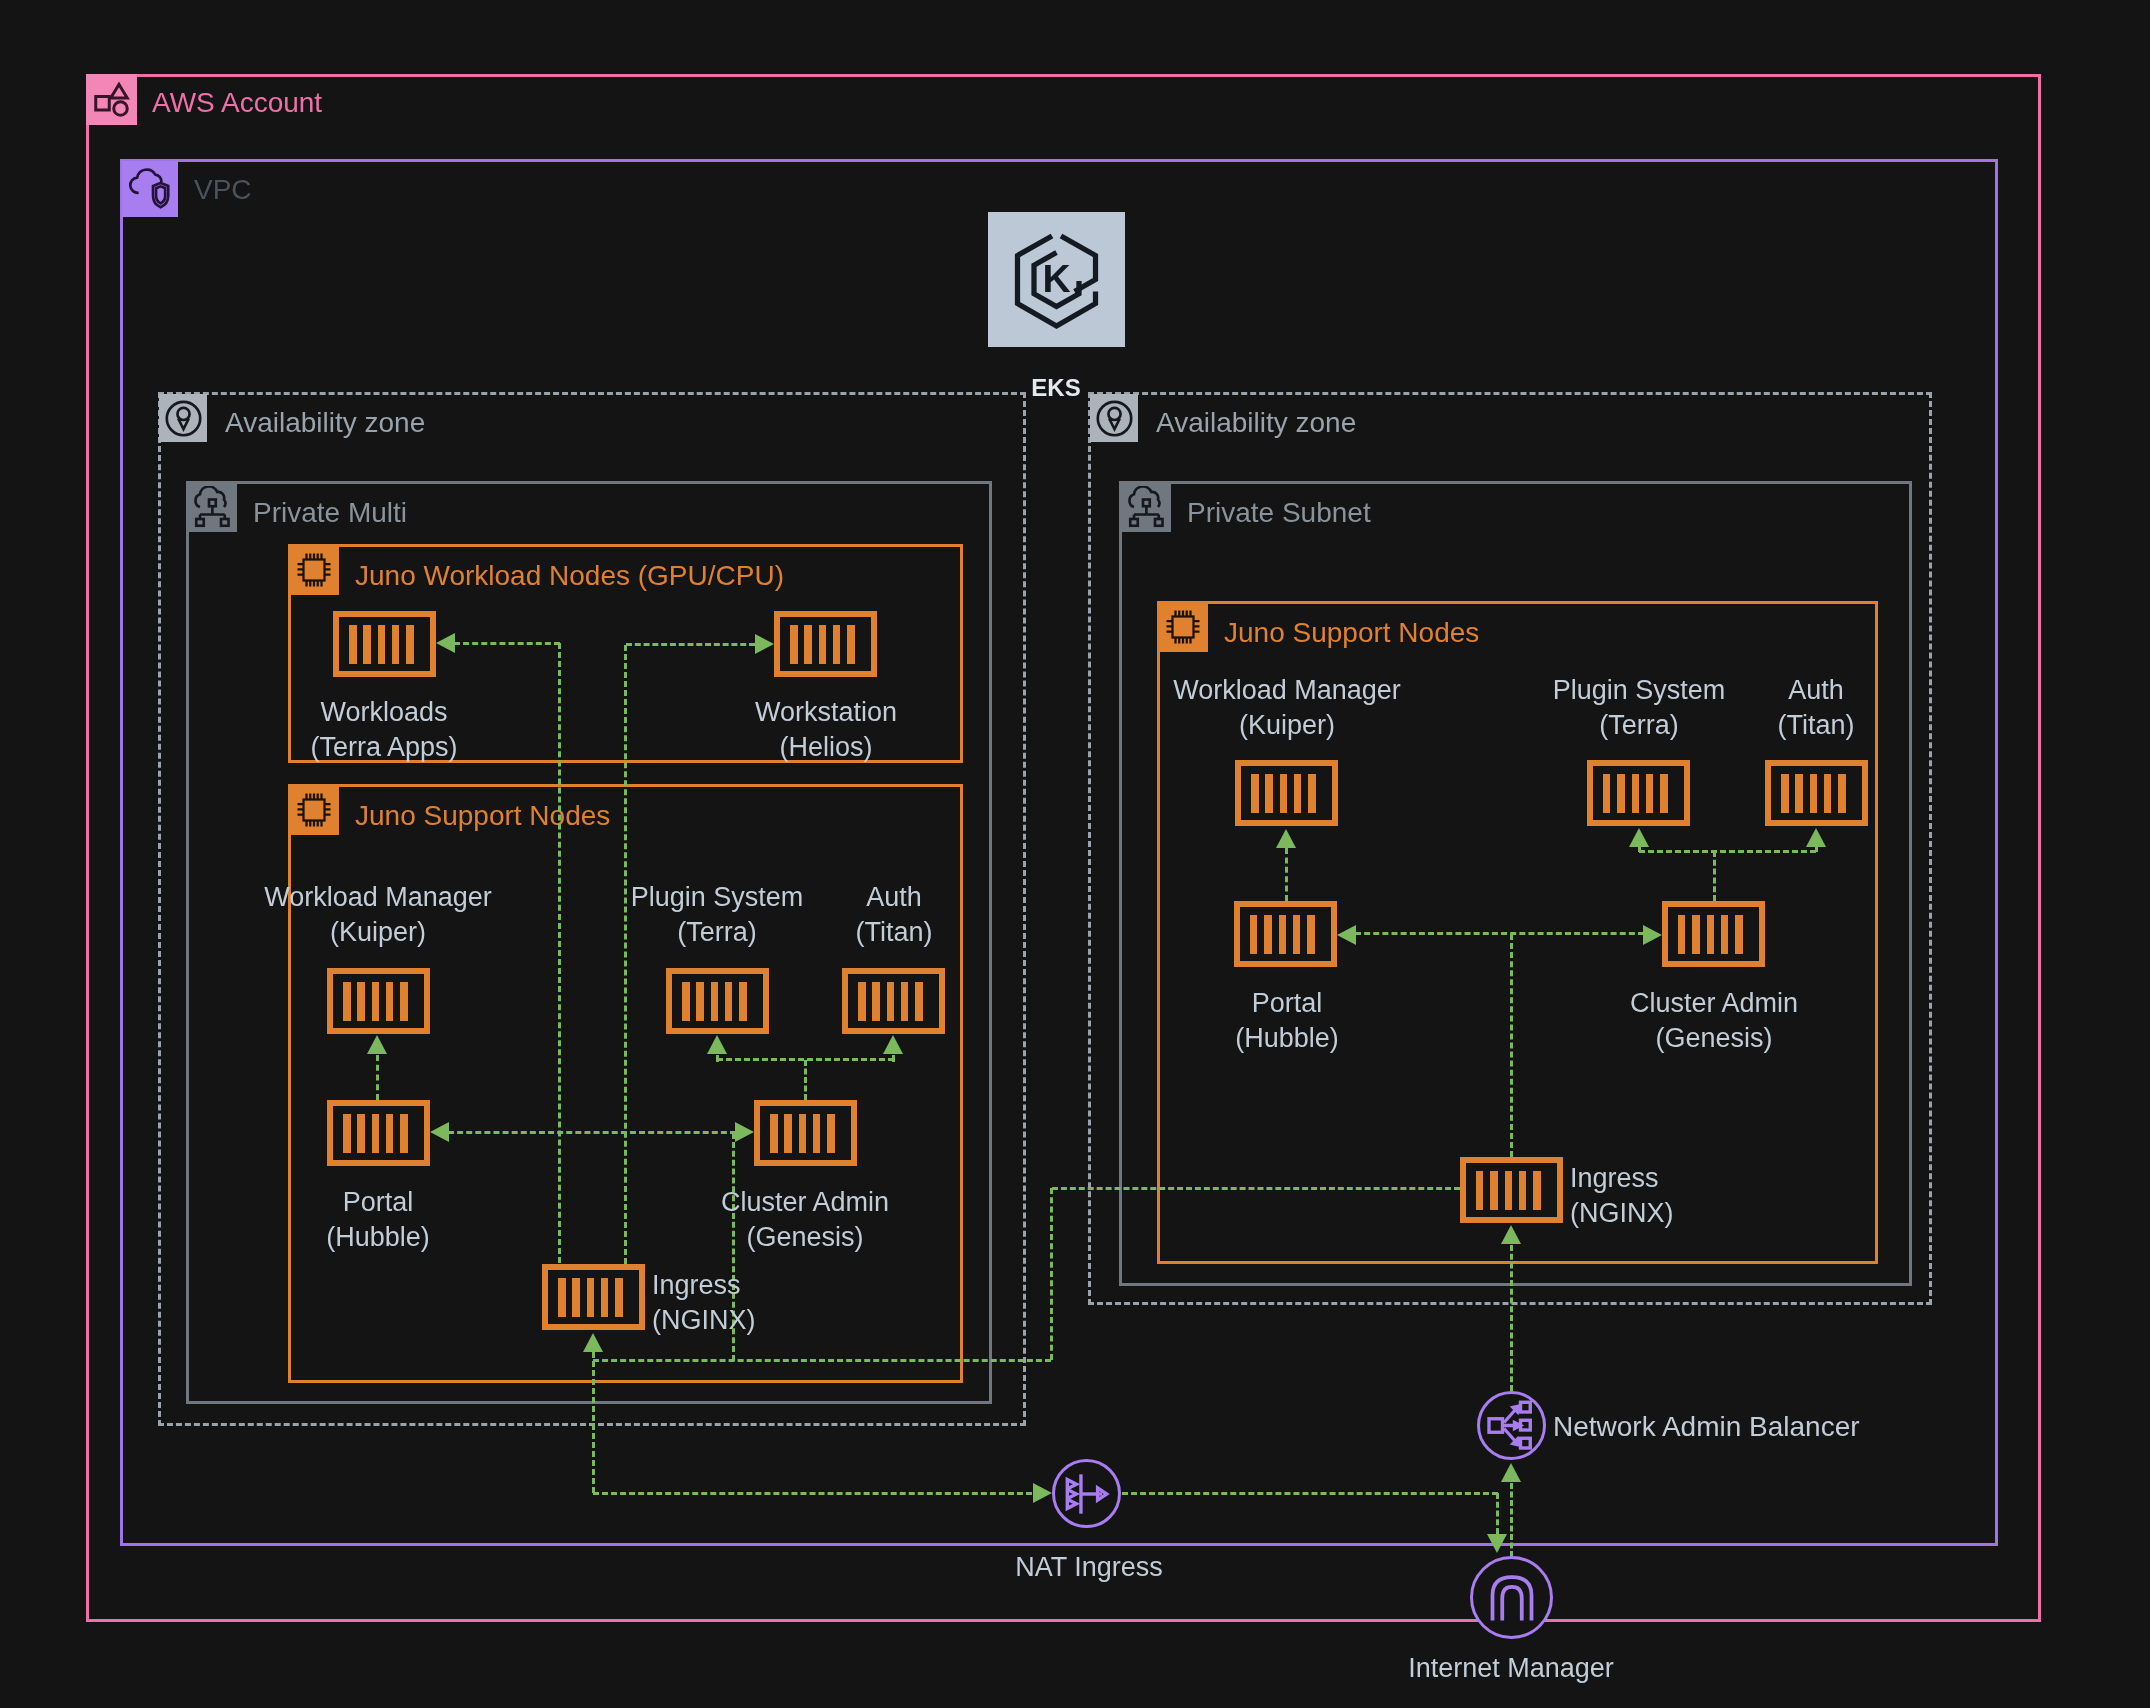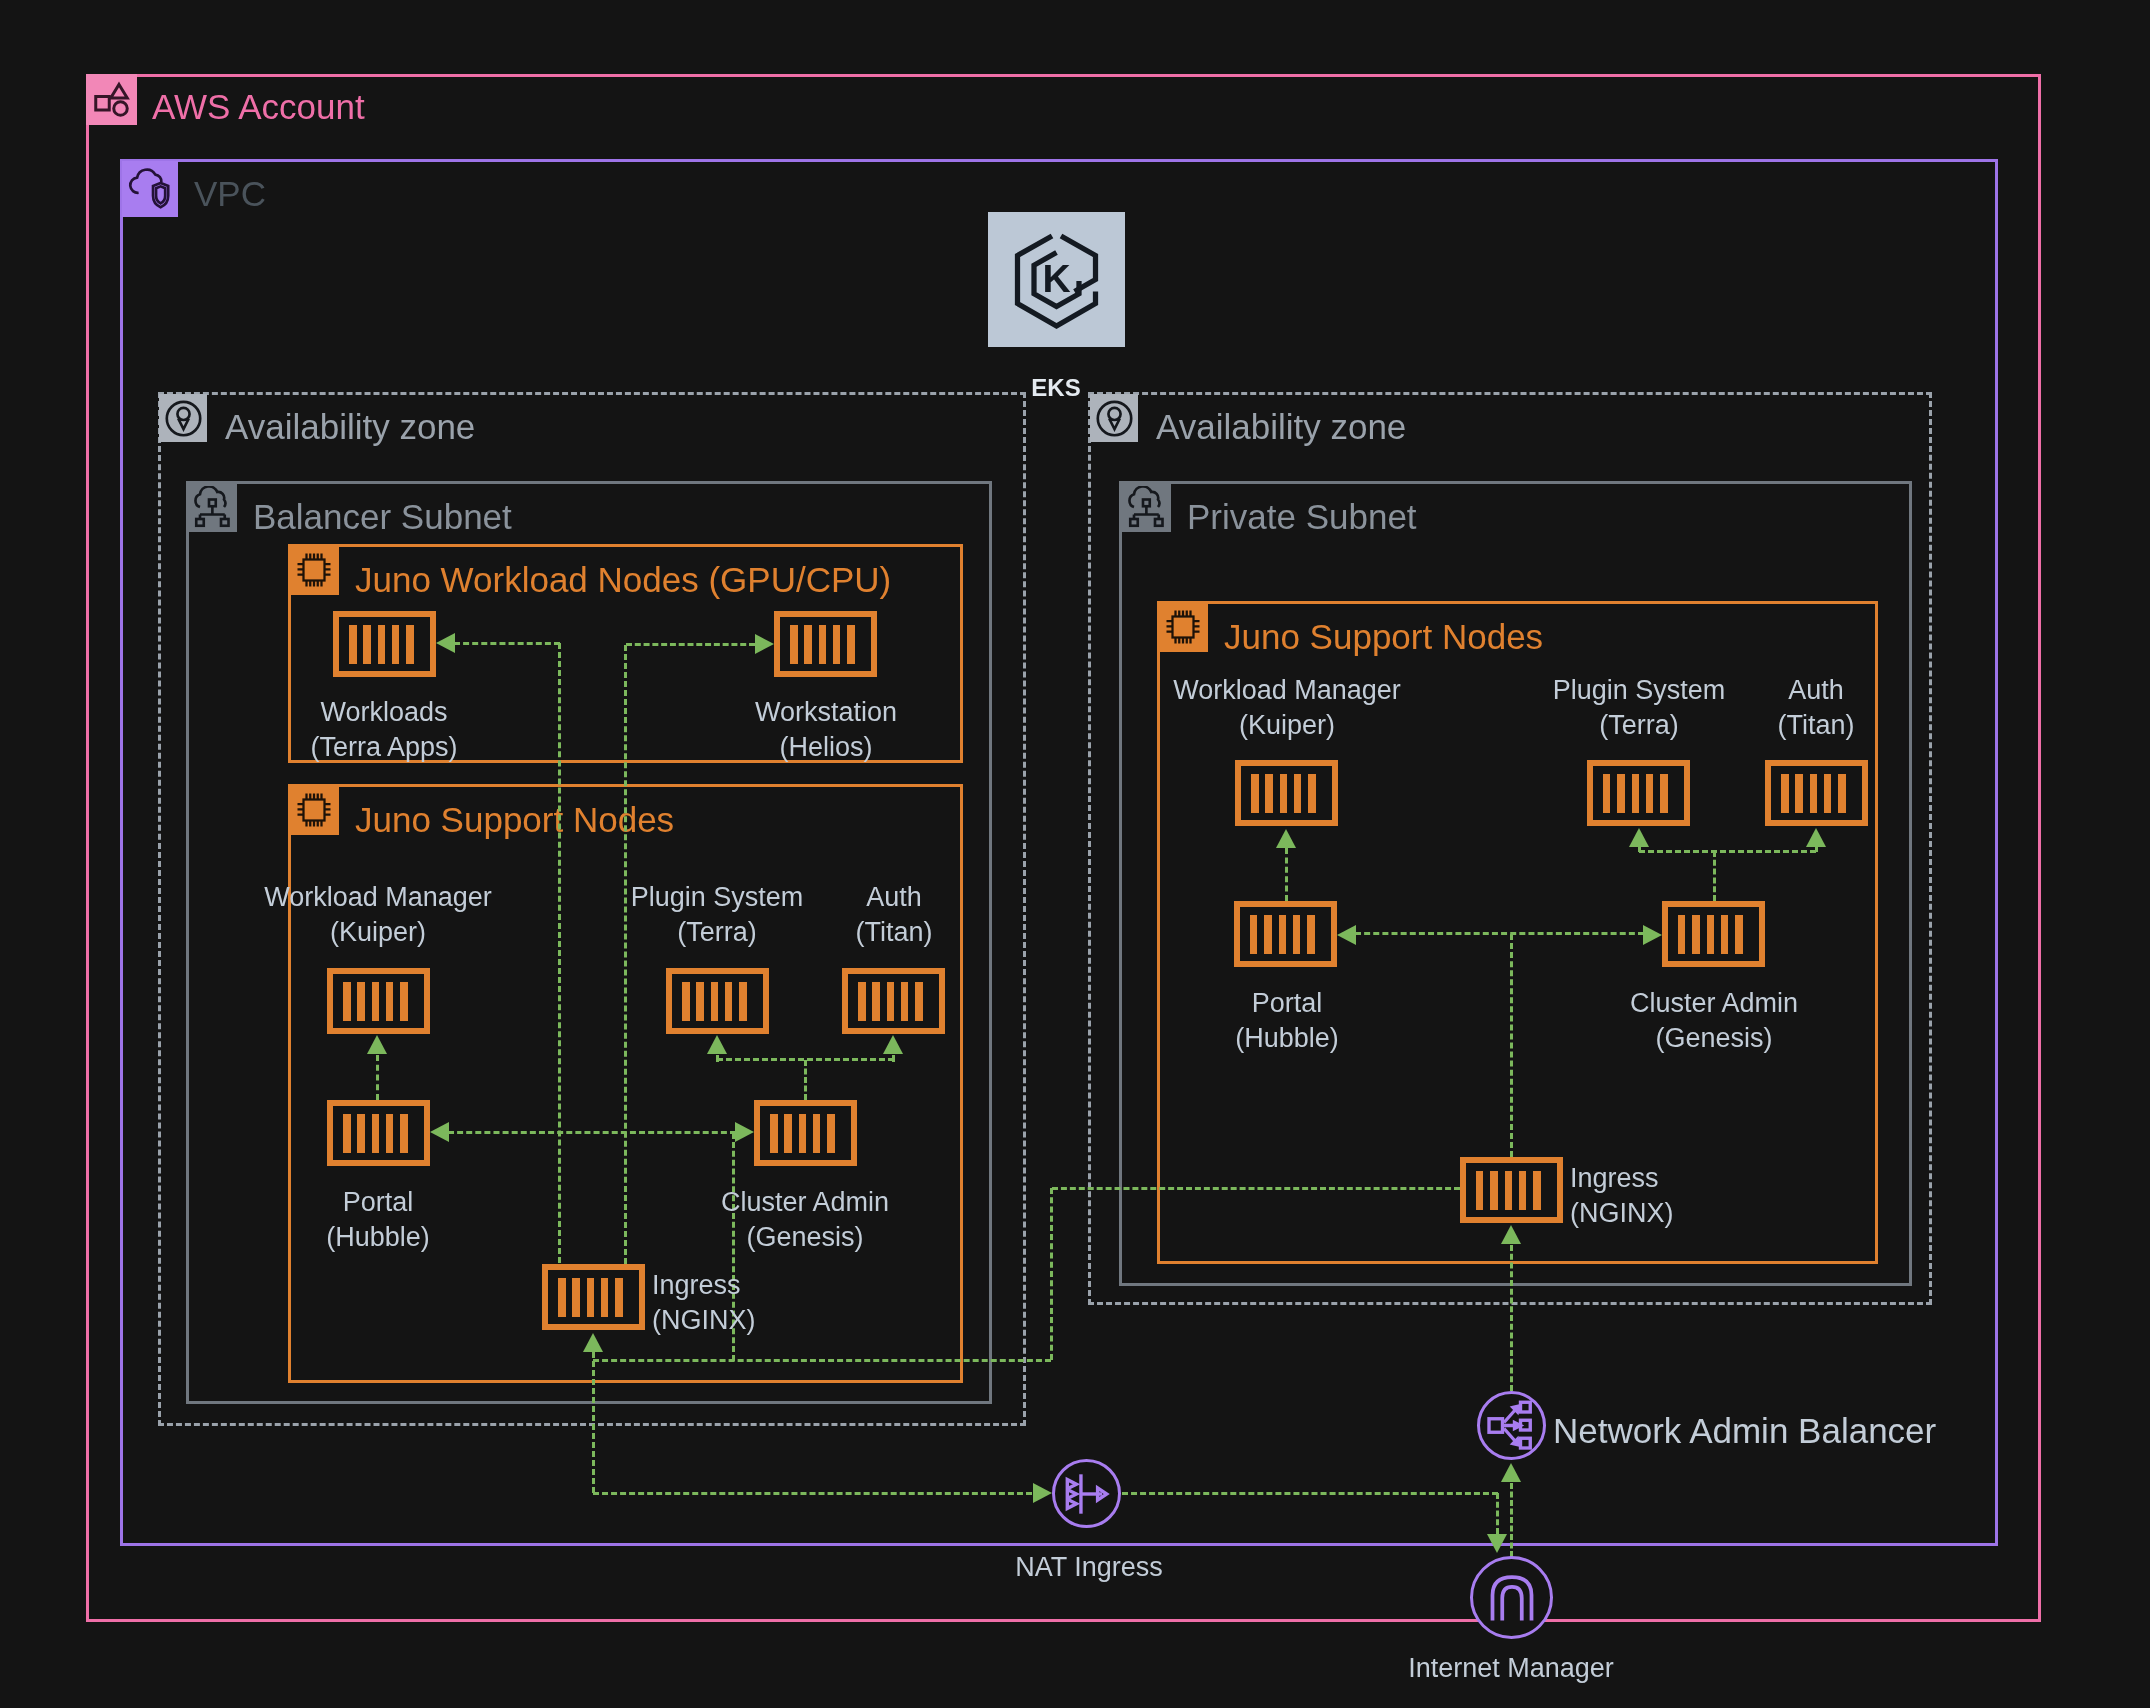--- a/index.html
+++ b/index.html
@@ -1,19 +1,19 @@
 <!DOCTYPE html>
 <html style="font-size:12px"><head>
 <meta charset="utf-8">
 <style>
   html,body{margin:0;padding:0;background:#141414;}
   #stage{position:relative;width:2151px;height:1709px;background:#141414;overflow:hidden;
          font-family:"Liberation Sans", sans-serif;}
   .zone{position:absolute;box-sizing:border-box;}
-  .zone-label{position:absolute;font-size:35px;white-space:nowrap;}
+  .zone-label{position:absolute;font-size:28px;white-space:nowrap;}
   .zicon{position:absolute;display:flex;align-items:center;justify-content:center;}
   .cicon{position:absolute;width:103px;height:66px;box-sizing:border-box;border:6.8px solid #e0812f;background:#141414;}
   .cicon .bars{position:absolute;left:9.8px;right:9.8px;top:7.5px;bottom:7.5px;
                background:repeating-linear-gradient(90deg,#e0812f 0 7.5px,#141414 7.5px 14.3px);}
   .nlabel{position:absolute;color:#c3cdd8;font-size:27px;line-height:35px;text-align:center;width:270px;}
   .nlabel.leftalign{text-align:left;width:240px;}
   .gl-h{position:absolute;height:0;border-top:3px dashed #7cb85c;}
   .gl-v{position:absolute;width:0;border-left:3px dashed #7cb85c;}
   .ar{position:absolute;width:0;height:0;}
   .ar-up{border-left:10.5px solid transparent;border-right:10.5px solid transparent;border-bottom:19.5px solid #7cb85c;}
@@ -84,21 +84,21 @@
   <div class="zone" style="left:186px;top:481px;width:806px;height:923px;border:3px solid #70777f;"></div>
   <div class="zicon" style="left:187px;top:482px;width:50px;height:50px;background:#70777f;">
     <svg width="42" height="42" viewBox="0 0 56 56" fill="none" stroke="#15181d" stroke-width="3.5">
       <path d="M12 28 A9 9 0 0 1 12 11 A12 12 0 0 1 35 8 A8 8 0 0 1 44 18 A8 8 0 0 1 44 28"></path>
       <rect x="24" y="18" width="9" height="9"></rect>
       <path d="M28.5 27 L28.5 38 M12 38 L45 38 M12 38 L12 44 M45 38 L45 44"></path>
       <rect x="7" y="44" width="10" height="9"></rect>
       <rect x="40" y="44" width="10" height="9"></rect>
     </svg>
   </div>
-  <div class="zone-label" style="left:253px;top:497px;color:#8a929b;">Balancer Subnet</div>
+  <div class="zone-label" style="left:253px;top:497px;color:#8a929b;">Private Multi</div>
 
   <div class="zone" style="left:1119px;top:481px;width:793px;height:805px;border:3px solid #70777f;"></div>
   <div class="zicon" style="left:1121px;top:482px;width:50px;height:50px;background:#70777f;">
     <svg width="42" height="42" viewBox="0 0 56 56" fill="none" stroke="#15181d" stroke-width="3.5">
       <path d="M12 28 A9 9 0 0 1 12 11 A12 12 0 0 1 35 8 A8 8 0 0 1 44 18 A8 8 0 0 1 44 28"></path>
       <rect x="24" y="18" width="9" height="9"></rect>
       <path d="M28.5 27 L28.5 38 M12 38 L45 38 M12 38 L12 44 M45 38 L45 44"></path>
       <rect x="7" y="44" width="10" height="9"></rect>
       <rect x="40" y="44" width="10" height="9"></rect>
     </svg>

